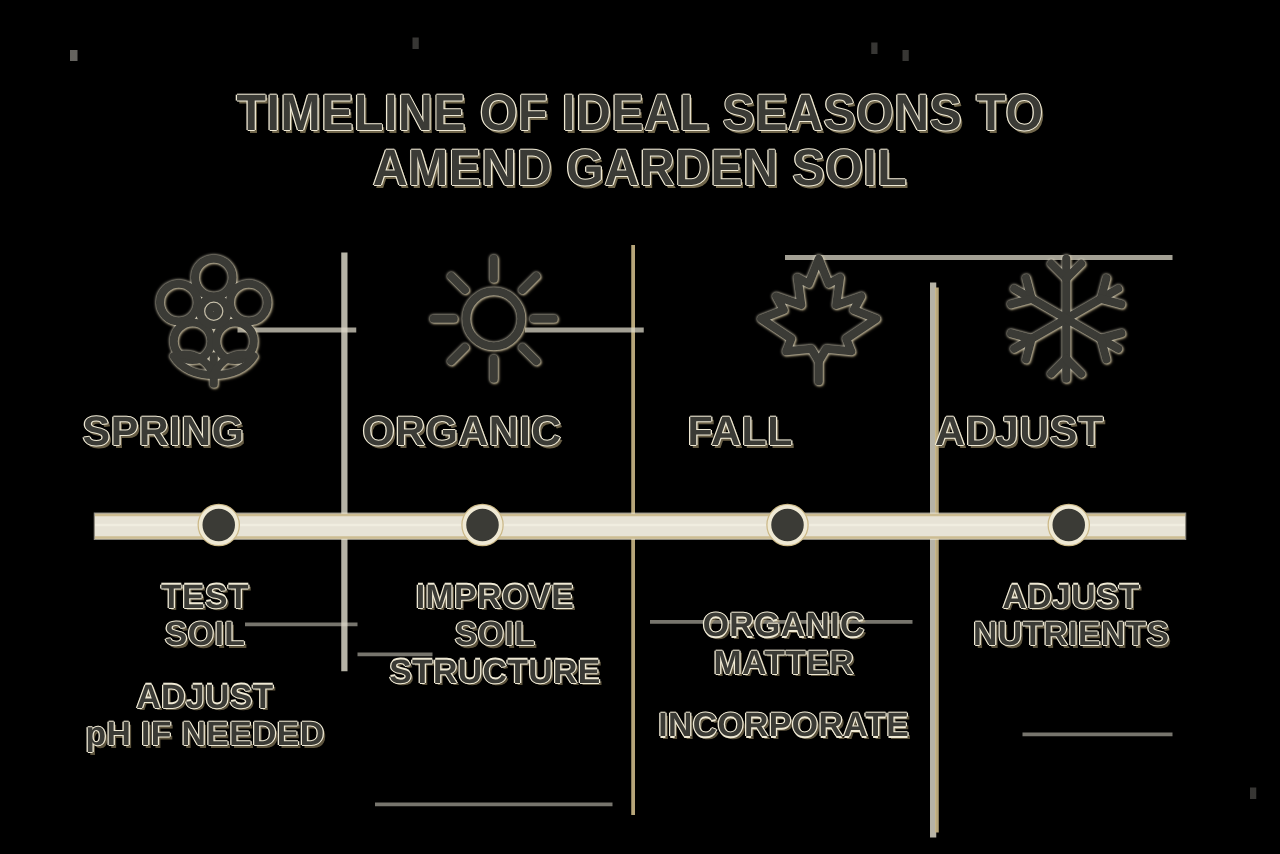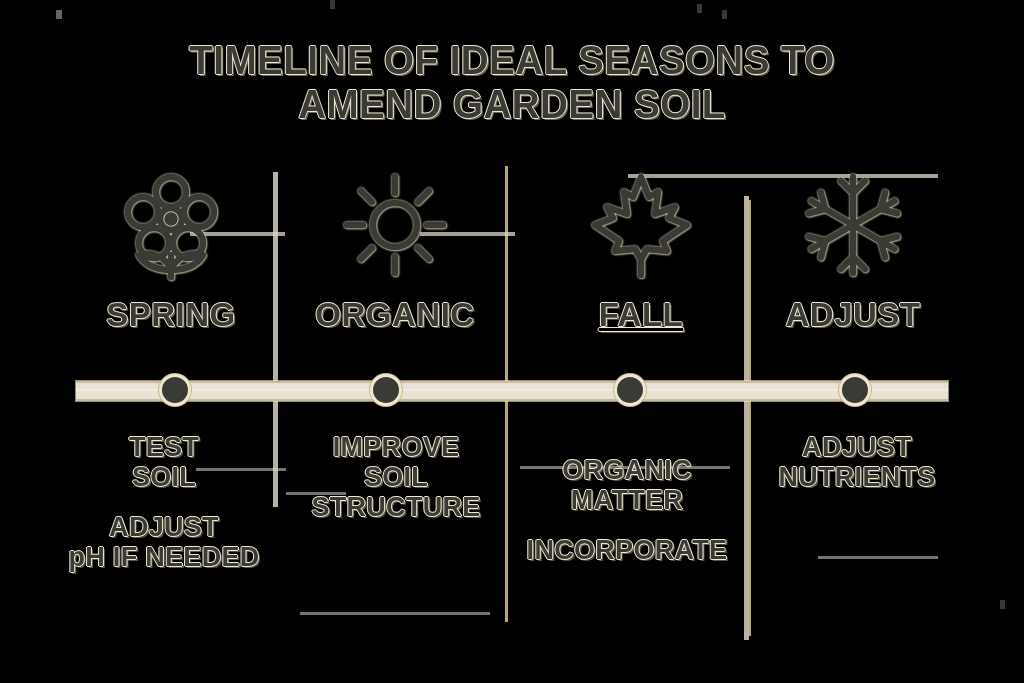--- a/index.html
+++ b/index.html
@@ -1,21 +1,21 @@
 <!DOCTYPE html>
 <html><head>
 <meta charset="utf-8">
 <style>
   html,body{margin:0;padding:0;background:#000;}
   body{
     width:1024px;height:683px;overflow:hidden;position:relative;
     font-family:"Liberation Sans","DejaVu Sans",sans-serif;
     background:#000;
   }
-  .stage{position:absolute;inset:0;}
+  .stage{position:absolute;inset:0;margin-top:30px;}
 
   
   .deco{position:absolute;pointer-events:none;}
   .vdash{width:6px;background-image:linear-gradient(to bottom,#b8b5ad 0 9px,transparent 9px 24px);opacity:.55;}
   .vdash.faint{opacity:.30;width:5px;}
   .hline{height:4px;background:#d9d5c6;opacity:.75;}
   .hline.thin{height:3px;opacity:.55;}
   .vline{width:5px;background:#d6d2c3;opacity:.85;}
   .vline.gold{width:3px;background:#cbb887;opacity:.9;}
 
@@ -27,21 +27,21 @@
     font-family:"Liberation Sans","DejaVu Sans",sans-serif;
     transform:scaleX(.94);
     text-shadow:
       0 0 1px #efe9d4, 1px 0 0 #efe9d4, -1px 0 0 #efe9d4,
       0 1px 0 #efe9d4, 0 -1px 0 #efe9d4,
       2px 2px 0 rgba(203,184,135,.55);
     white-space:pre-line;
   }
 
   
-  .col{position:absolute;top:160px;width:210px;text-align:center;}
+  .col{position:absolute;top:160px;width:210px;text-align:left;}
   .icon-wrap{height:130px;display:flex;align-items:center;justify-content:center;}
   .icon-wrap svg{
     filter:drop-shadow(0 0 1.2px #f2ecd7) drop-shadow(1.5px 1.5px 0 rgba(203,184,135,.5));
   }
   .season{
     margin-top:6px;font-size:33px;font-weight:700;letter-spacing:.5px;color:#3b3b36;
     text-shadow:
       0 0 1px #efe9d4, 1px 0 0 #efe9d4, -1px 0 0 #efe9d4,
       0 1px 0 #efe9d4, 0 -1px 0 #efe9d4,
       2px 2px 0 rgba(203,184,135,.5);
@@ -139,21 +139,21 @@
       </svg>
     </div>
     <div class="season">ORGANIC</div>
   </div>
   <div class="tasks" style="left:281px;top:432px;">
     <div class="task">IMPROVE
 SOIL
 STRUCTURE</div>
   </div>
 
-  <div class="col" style="left:536px;text-decoration:underline;">
+  <div class="col" style="left:550px;">
     <div class="icon-wrap">
       <svg width="104" height="108" viewBox="0 0 104 108" fill="none" stroke="#3b3b36" stroke-width="6.5" stroke-linecap="round" stroke-linejoin="round">
         <path d="M52 6
                  L60 26 L69 21 L66 43
                  L86 36 L80 47 L98 54
                  L74 70 L78 80 L58 78
                  L52 88 L46 78 L26 80 L30 70
                  L6 54 L24 47 L18 36 L38 43
                  L35 21 L44 26 Z"></path>
         <path d="M52 88 L52 104"></path>

